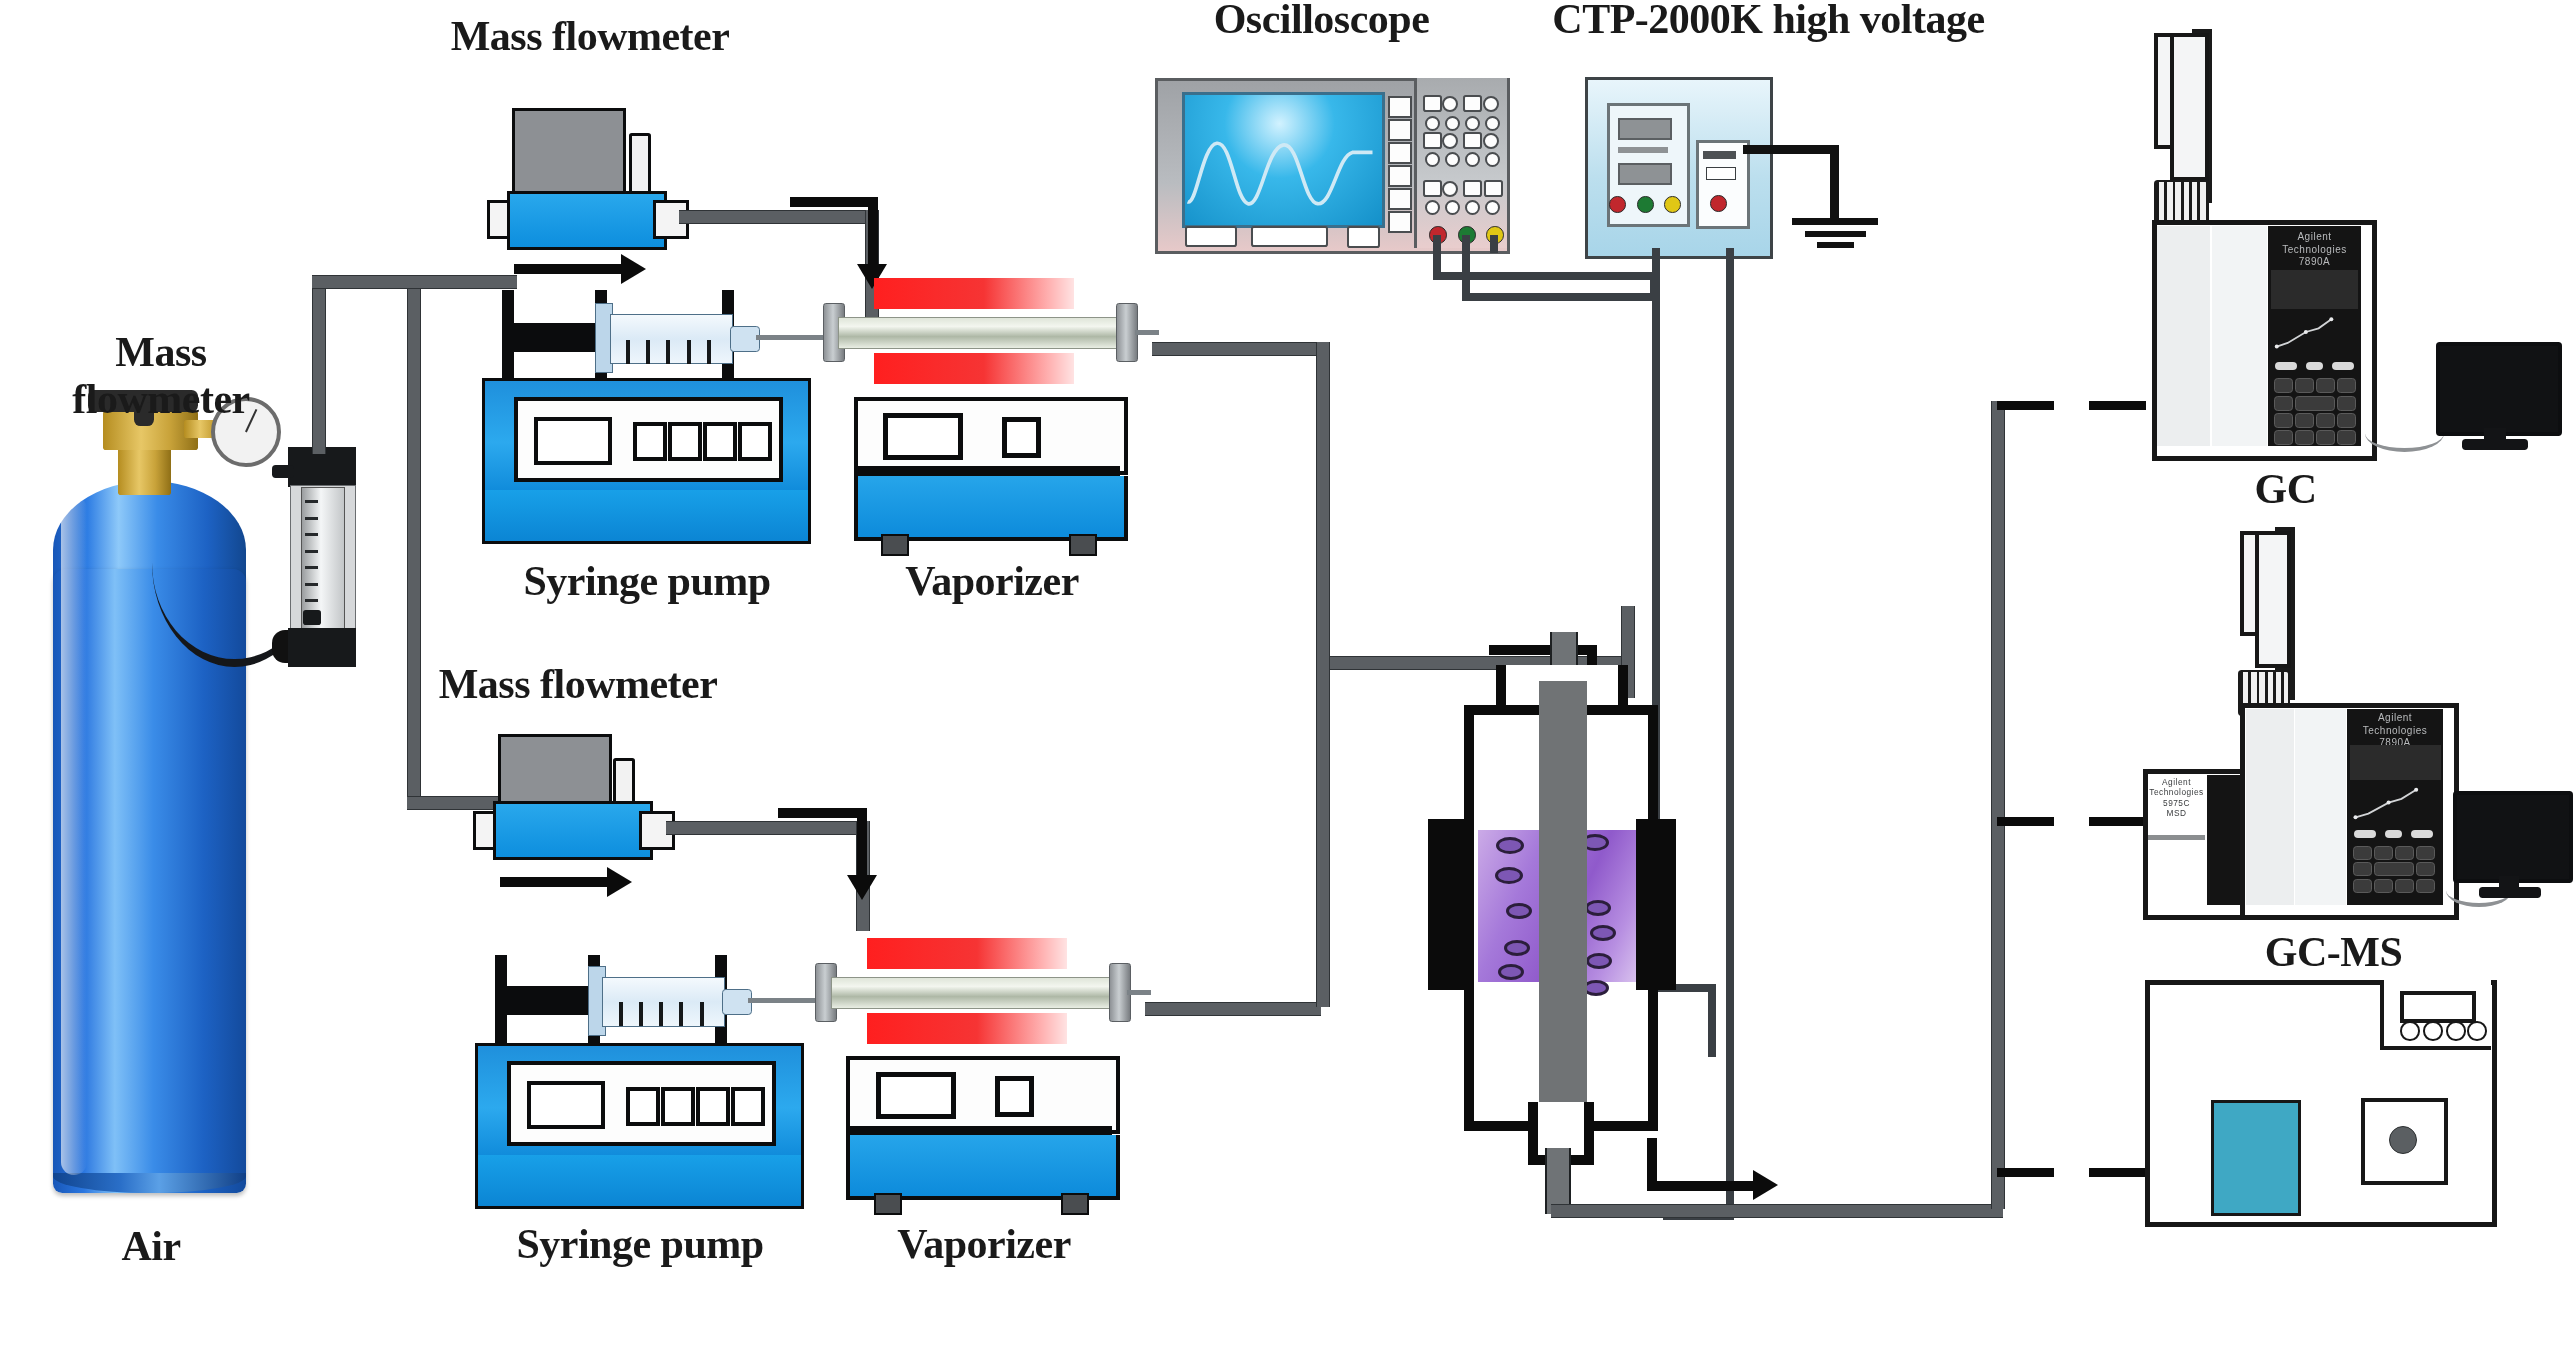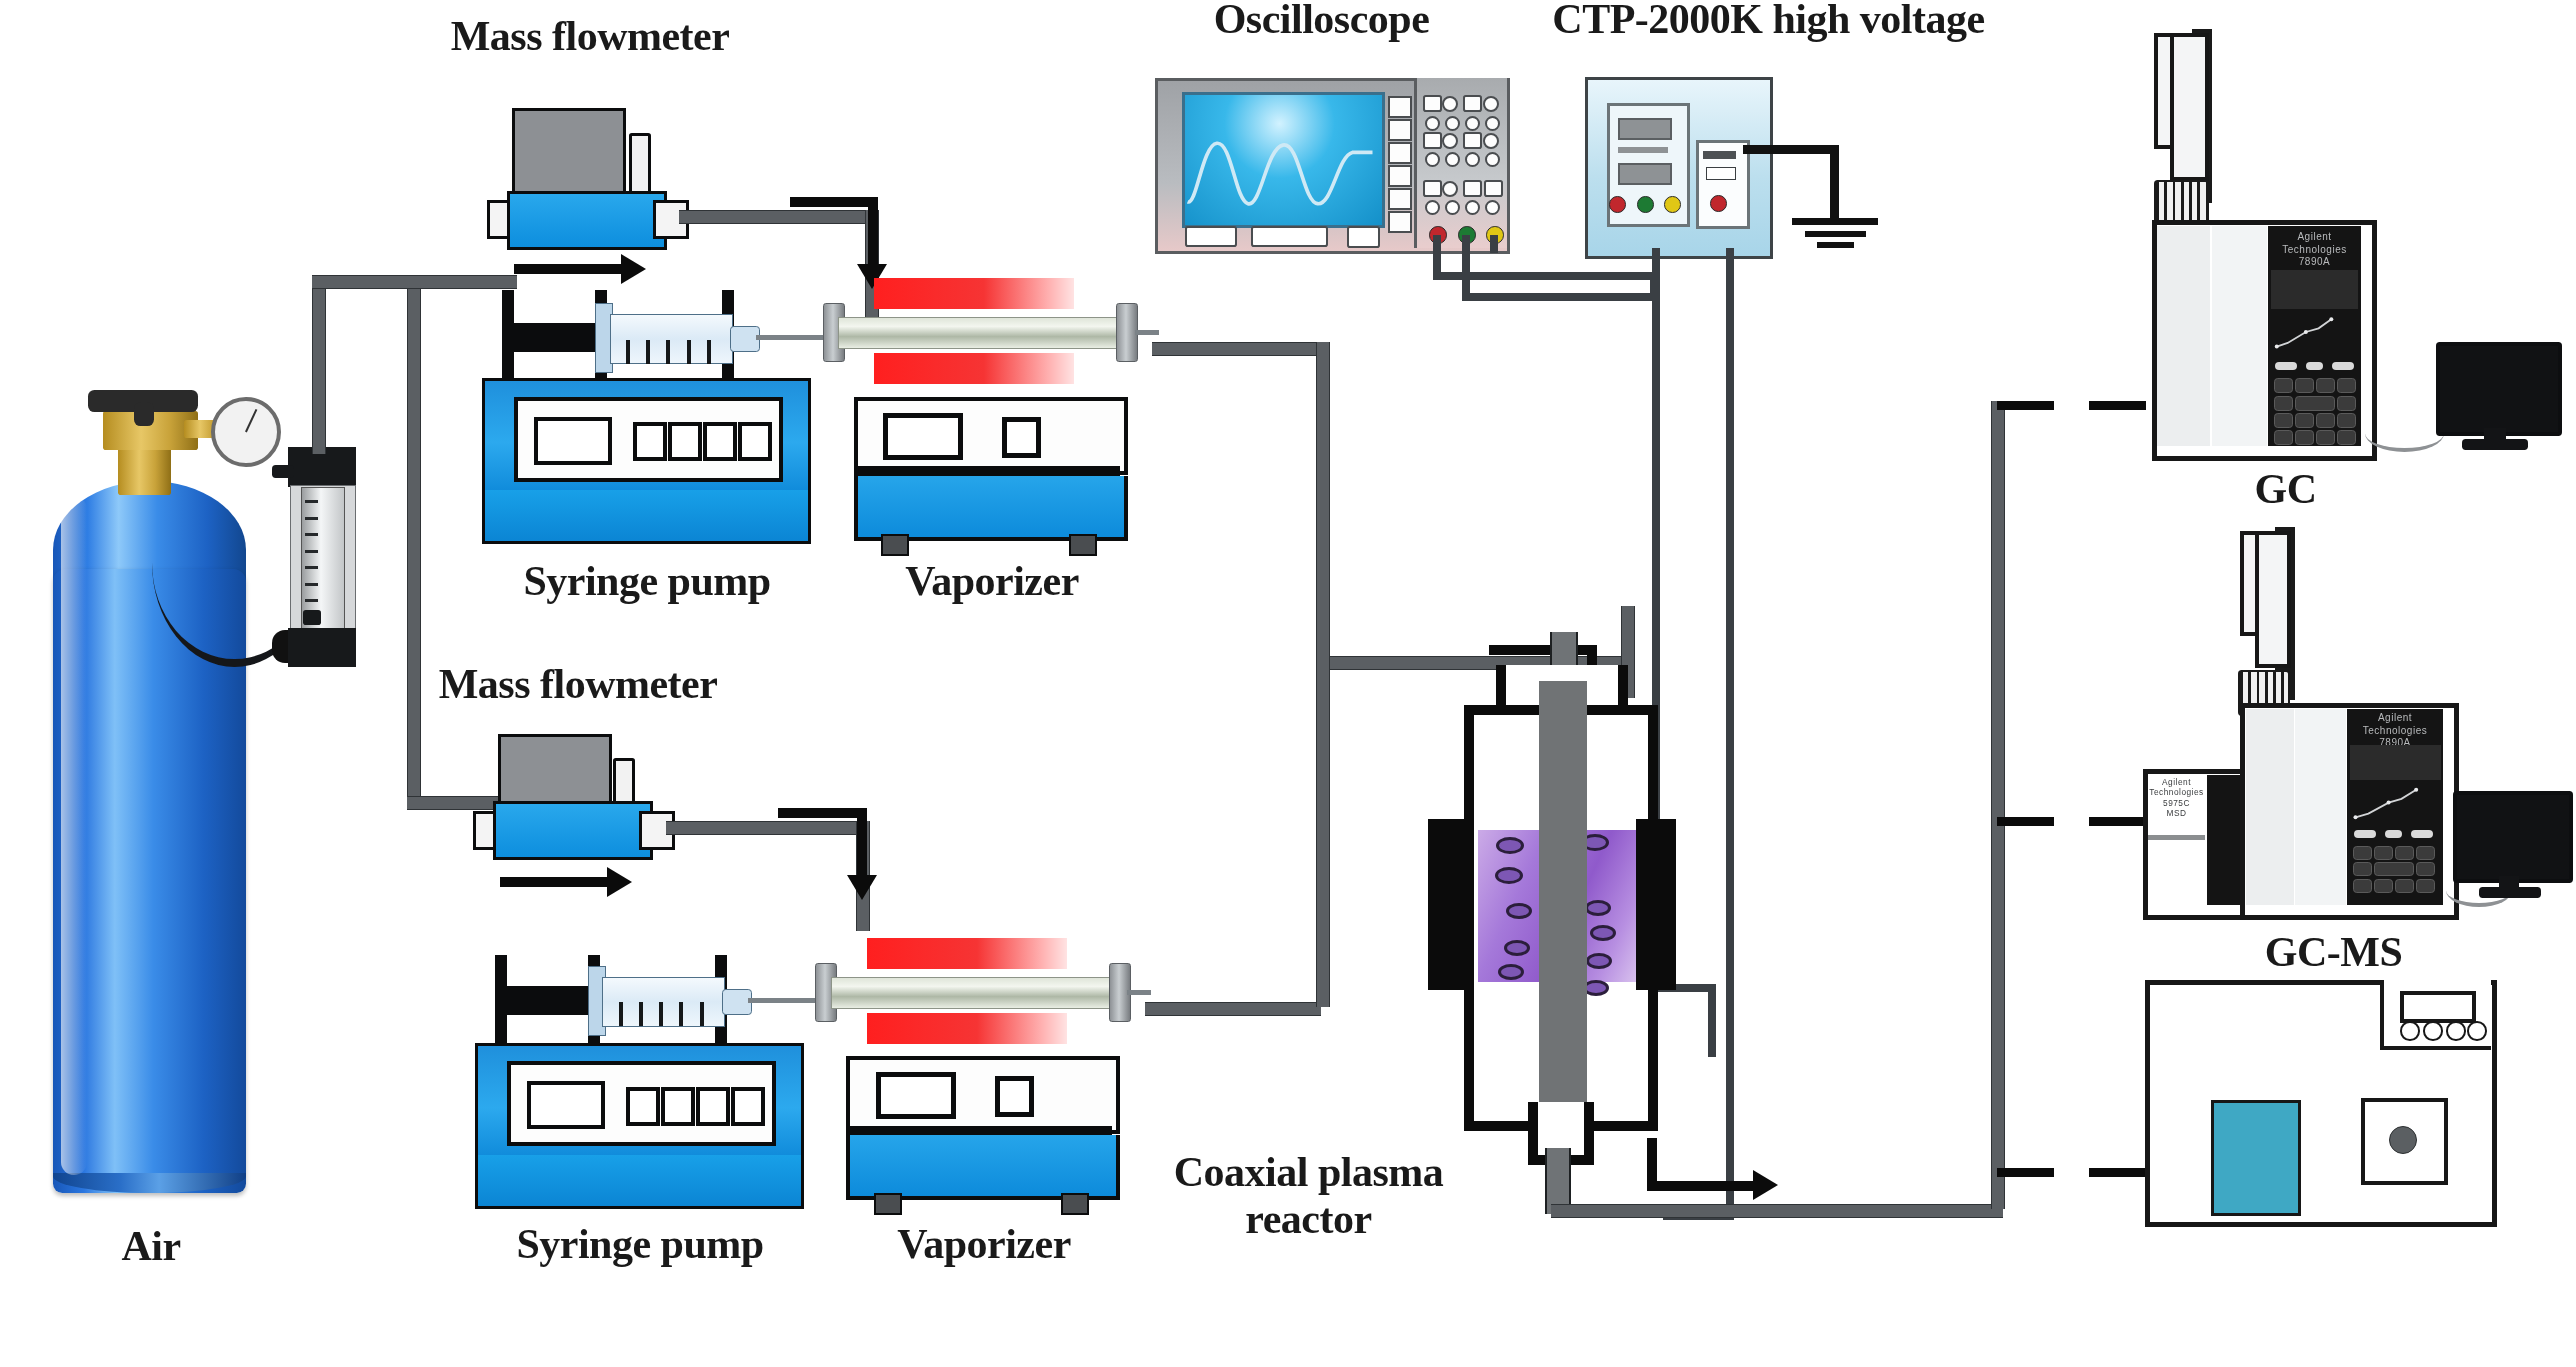--- a/index.html
+++ b/index.html
@@ -202,20 +202,22 @@
   <div class="rota-cap" style="left:272px; top:465px; width:22px; height:13px; border-radius:3.7px;"></div>
 
   <div class="pipe pipe-v" style="left:312px; top:275px; height:179px;"></div>
   <div class="pipe pipe-h" style="left:312px; top:275px; width:174px;"></div>
 
   <div class="pipe pipe-v" style="left:407px; top:275px; height:532px;"></div>
   <div class="pipe pipe-h" style="left:407px; top:796px; width:92px;"></div>
 
   <div class="pipe pipe-h" style="left:407px; top:275px; width:110px;"></div>
 
+  <div class="lbl" style="left:46px; top:329px; width:230px; font-size:42px;">Mass
+flowmeter</div>
   <div class="lbl" style="left:64px; top:1223px; width:174px; font-size:42px;">Air</div>
 
   <div class="mfc-head" style="left:512px; top:108px; width:108px; height:96px;"></div>
   <div class="mfc-stem" style="left:629px; top:133px; width:15.6px; height:72px;"></div>
   <div class="mfc-port" style="left:487px; top:200px; width:30px; height:33px;"></div>
   <div class="mfc-body" style="left:507px; top:191px; width:154px; height:53px;"></div>
   <div class="mfc-port" style="left:653px; top:200px; width:30px; height:33px;"></div>
   <div class="lbl" style="left:411px; top:13px; width:358px; font-size:42px;">Mass flowmeter</div>
 
   <div class="abar-h" style="left:514px; top:264px; width:108px;"></div>
@@ -434,22 +436,20 @@
   <div class="rx-ring" style="left:1583px; top:980px; width:20px; height:10px;"></div>
 
   <div class="rx-inner" style="left:1539px; top:681px; width:48px; height:431px;"></div>
 
   <div class="rx-elec" style="left:1428px; top:819px; width:40px; height:171px;"></div>
   <div class="rx-elec" style="left:1636px; top:819px; width:40px; height:171px;"></div>
 
   <div class="rx-neck" style="left:1528px; top:1102px; width:46px; height:53px; border-bottom:10px solid #0b0b0b;"></div>
   <div class="rx-tube" style="left:1545px; top:1148px; width:22px; height:66px;"></div>
 
-  <div class="lbl" style="left:1125px; top:1149px; width:367px; font-size:42px;">Coaxial plasma
-reactor</div>
 
   <div class="pipe pipe-h" style="left:1551px; top:1204px; width:452px;"></div>
   <div class="pipe pipe-v" style="left:1991px; top:401px; height:808px;"></div>
   <div class="abar-h" style="left:1647px; top:1181px; width:108px;"></div>
   <div class="abar-v" style="left:1647px; top:1138px; height:48px;"></div>
   <div class="ah-r" style="left:1753px; top:1170px;"></div>
 
   <div class="dash" style="left:1997px; top:401px; width:213px;"></div>
   <div class="ah-r" style="left:2201px; top:390px;"></div>
 

